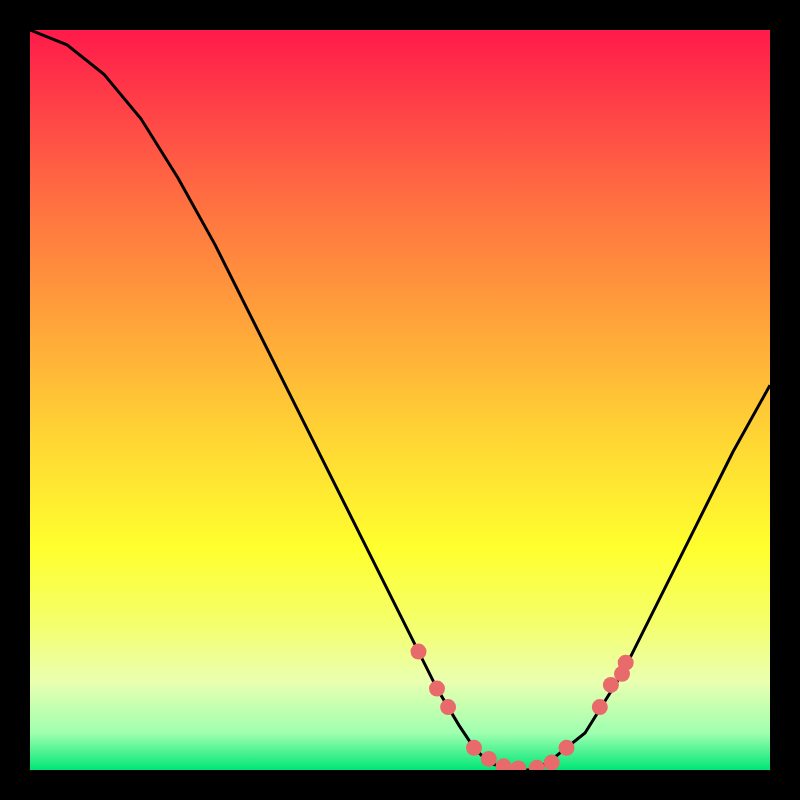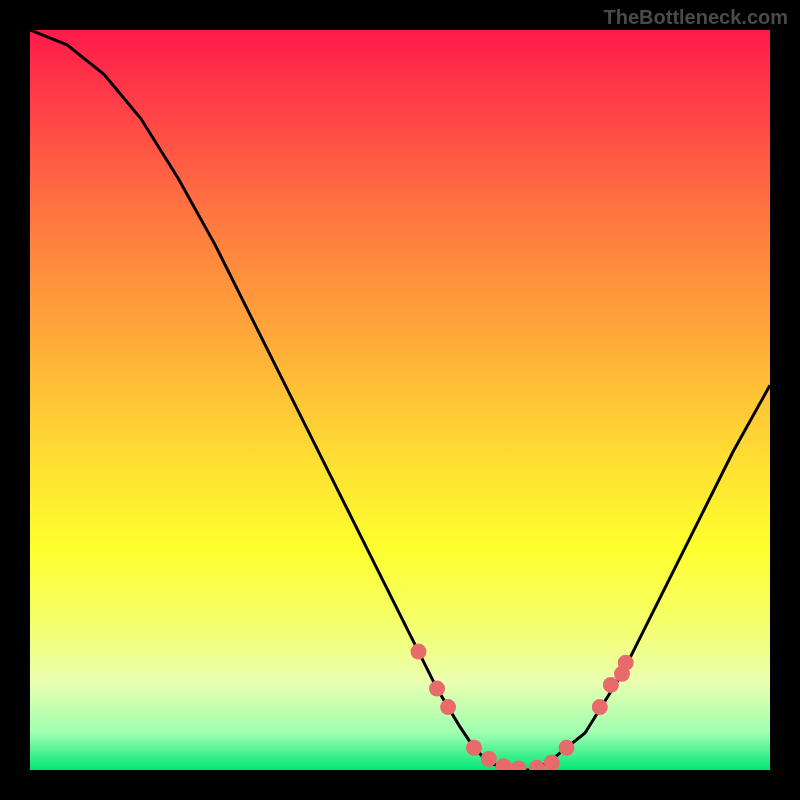--- a/index.html
+++ b/index.html
@@ -50,21 +50,20 @@
     top: 0;
     left: 0;
     width: 740px;
     height: 740px;
   }
 </style>
 </head>
 <body>
 
 <div class="frame">
-  <div class="attribution">TheBottleneck.com</div>
   <div class="plot-area">
     <svg class="curve" viewBox="0 0 740 740">
       <g id="curve-path">
           <path d="M0.0 0.0 L37.0 14.8 L74.0 44.4 L111.0 88.8 L148.0 148.0 L185.0 214.6 L222.0 288.6 L259.0 362.6 L296.0 436.6 L333.0 510.6 L370.0 584.6 L407.0 658.6 L429.2 695.6 L444.0 717.8 L458.8 732.6 L481.0 740.0 L503.2 740.0 L518.0 732.6 L555.0 703.0 L592.0 643.8 L629.0 569.8 L666.0 495.8 L703.0 421.8 L740.0 355.2 " fill="none" stroke="#000000" stroke-width="3"></path>
         </g>
       <g id="dots-group">
           <circle cx="388.5" cy="621.6" r="8" fill="#e86a6a"></circle>
           <circle cx="407.0" cy="658.6" r="8" fill="#e86a6a"></circle>
           <circle cx="418.1" cy="677.1" r="8" fill="#e86a6a"></circle>
           <circle cx="444.0" cy="717.8" r="8" fill="#e86a6a"></circle>

